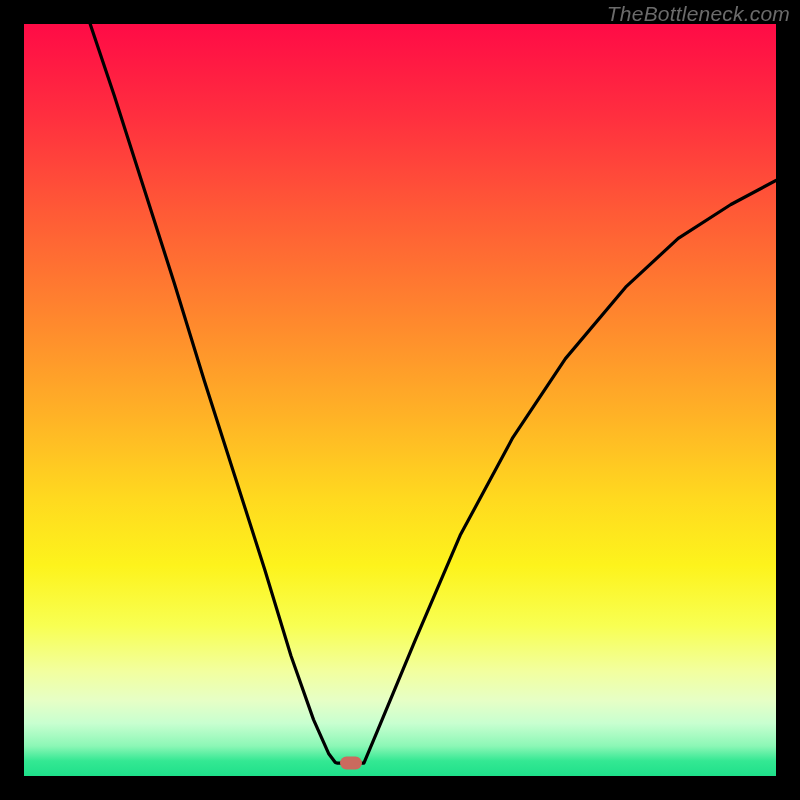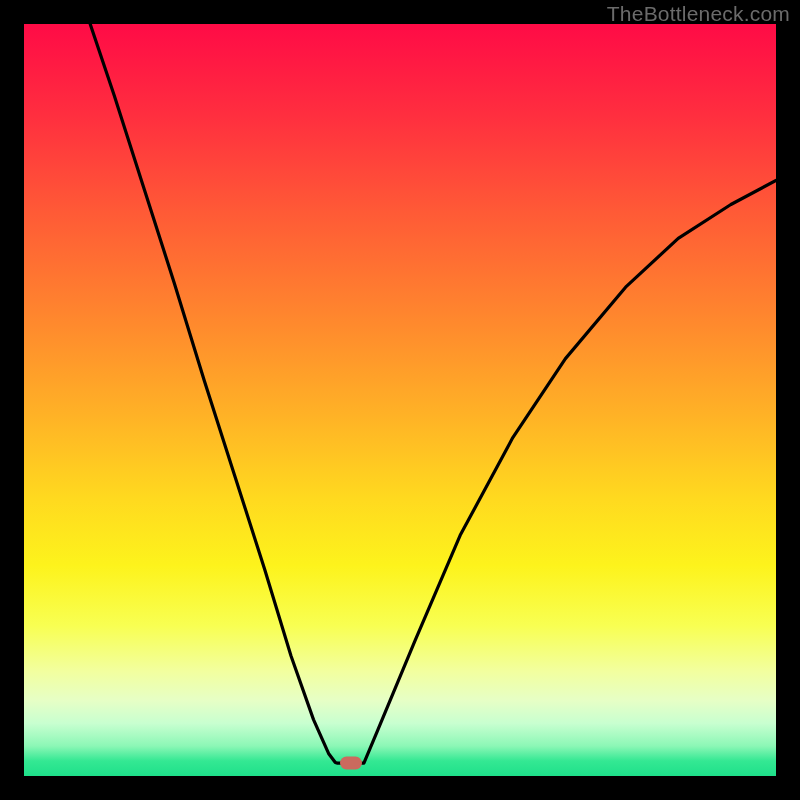--- a/index.html
+++ b/index.html
@@ -11,20 +11,21 @@
     overflow: hidden;
     font-family: Arial, Helvetica, sans-serif;
   }
   .frame {
     position: absolute;
     left: 0;
     top: 0;
     width: 800px;
     height: 800px;
     background: #000;
+    font-style: italic;
   }
   .plot-area {
     position: absolute;
     left: 24px;
     top: 24px;
     width: 752px;
     height: 752px;
     background: linear-gradient(to bottom,
       #ff0b46 0%,
       #ff2e3f 12%,

